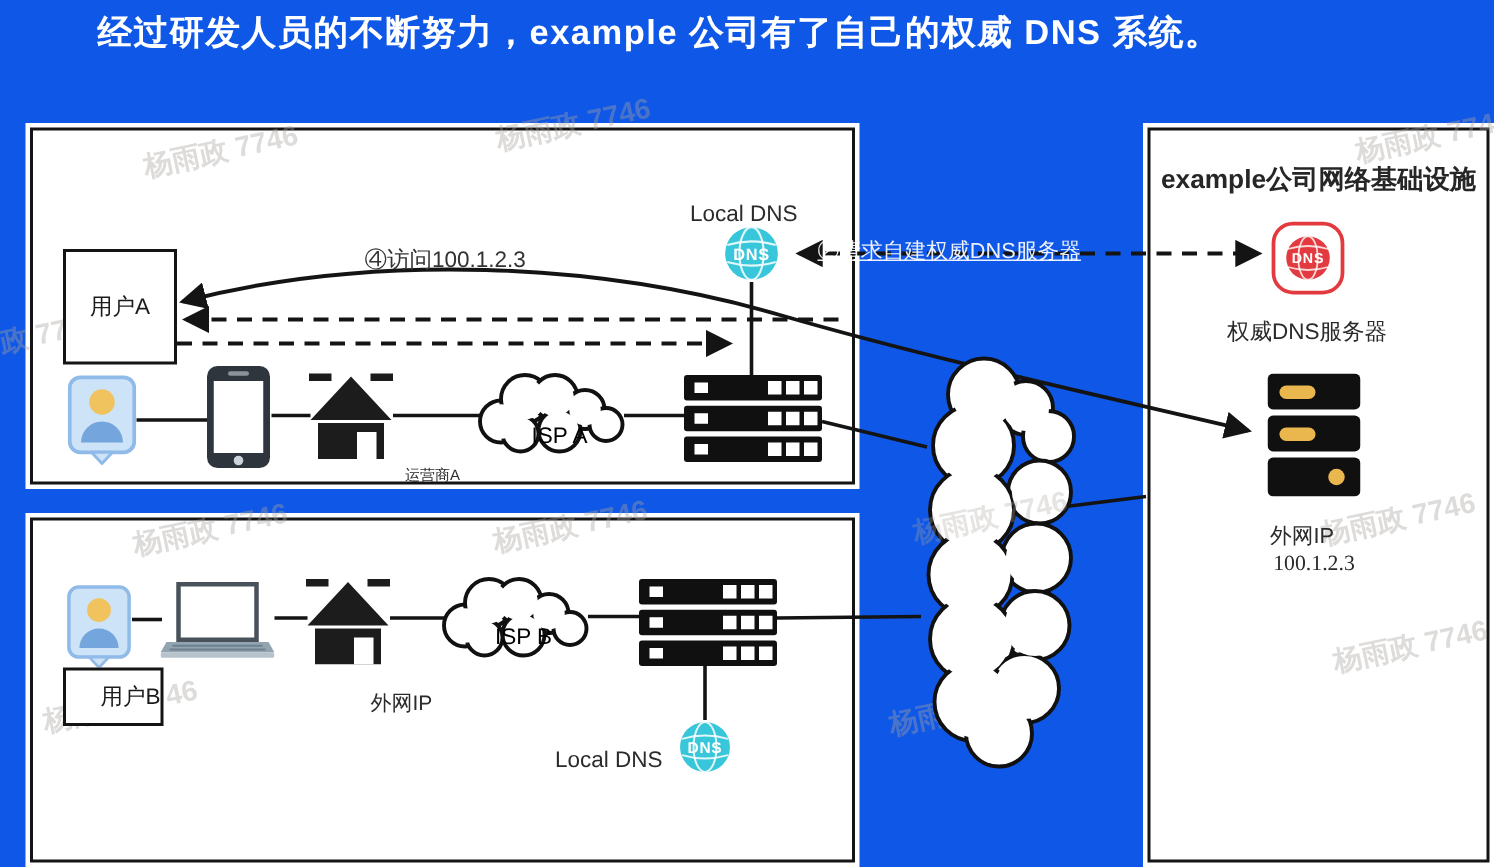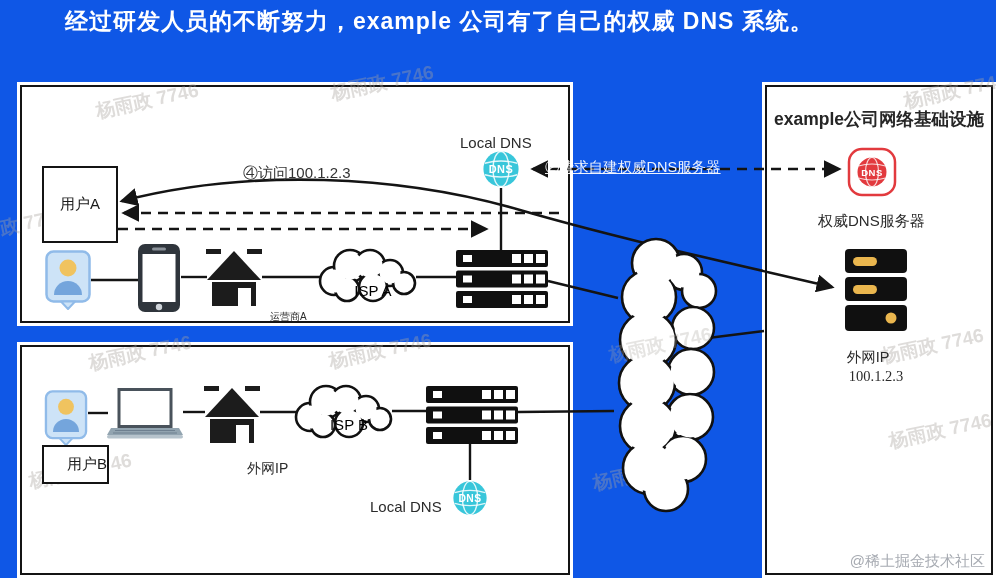--- a/index.html
+++ b/index.html
@@ -317,15 +317,14 @@
         <rect x="0" y="56" width="62" height="26" rx="4"></rect>
       </g>
       <rect x="8" y="8" width="24" height="9" rx="4.5" fill="#eab64e"></rect>
       <rect x="8" y="36" width="24" height="9" rx="4.5" fill="#eab64e"></rect>
       <circle cx="46" cy="69" r="5.5" fill="#eab64e"></circle>
     </svg>
   </div>
   <div class="lbl" style="left:818px;top:336px;width:100px;font-size:14.5px;text-align:center;">外网IP</div>
   <div class="lbl" style="left:826px;top:356px;width:100px;font-size:14.5px;text-align:center;font-family:Liberation Serif, serif;">100.1.2.3</div>
 
-  <div class="lbl credit" style="left:795px;top:540px;width:190px;">@稀土掘金技术社区</div>
 
 </div>
 
 </body></html>

